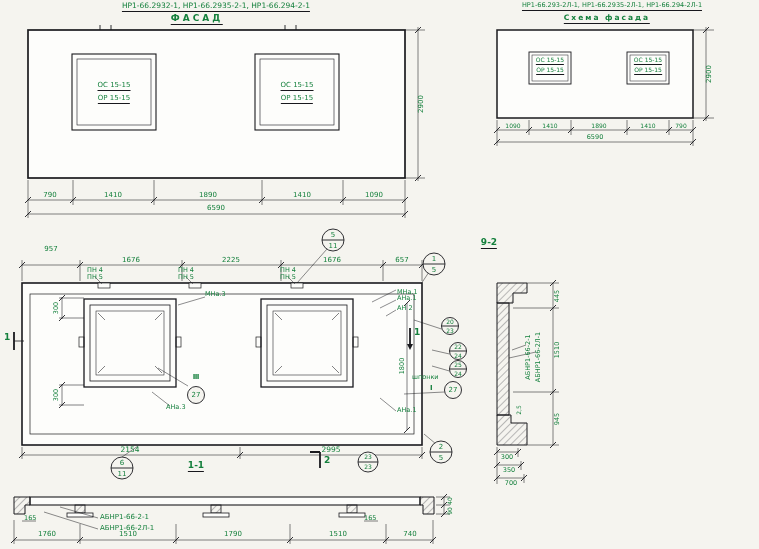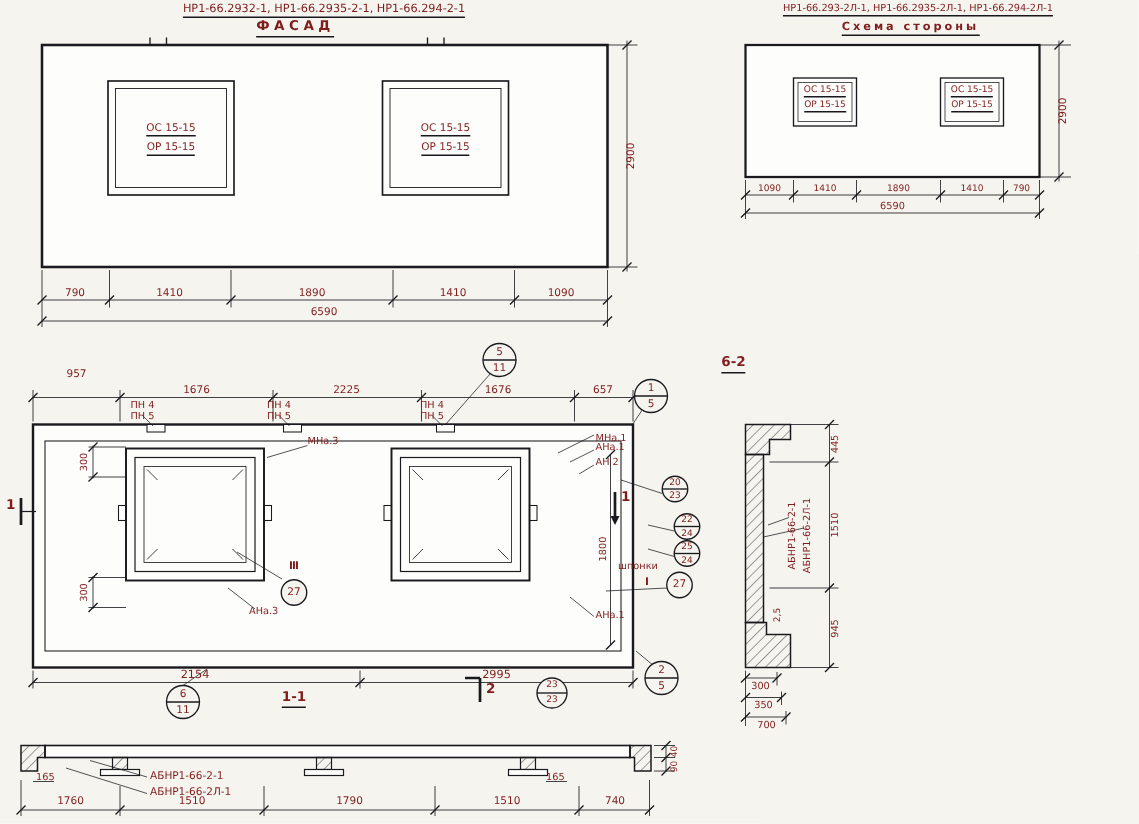--- a/index.html
+++ b/index.html
@@ -1,17 +1,17 @@
 <!DOCTYPE html>
 <html><head>
 <meta charset="utf-8">
 <style>
   html,body{margin:0;padding:0}
   .canvas{position:relative;width:759px;height:549px;background:#f5f4ef;overflow:hidden;
-          font-family:"DejaVu Sans",sans-serif;color:#7f1d1d}
+          font-family:"DejaVu Sans",sans-serif;color:#15803d}
   .canvas svg{position:absolute;left:0;top:0}
   .t  {position:absolute;font-size:7px;line-height:1;white-space:nowrap;transform:translateX(-50%)}
   .tl {position:absolute;font-size:7px;line-height:1;white-space:nowrap}
   .tv {position:absolute;font-size:7px;line-height:1;white-space:nowrap;transform:translate(-50%,-50%) rotate(-90deg)}
   .c  {position:absolute;font-size:7px;line-height:1;white-space:nowrap;transform:translate(-50%,-50%)}
   .u  {border-bottom:1px solid #17171c;padding-bottom:1px}
   .b  {font-weight:bold}
   .fs6{font-size:6px}.fs65{font-size:6.5px}.fs75{font-size:7.5px}.fs9{font-size:9px}
   .ls2{letter-spacing:2px}.ls3{letter-spacing:3px}
 </style>
@@ -148,21 +148,21 @@
   <span class="t u" style="left:297px;top:95px">ОР 15-15</span>
   <span class="t" style="left:50px;top:192px">790</span>
   <span class="t" style="left:113px;top:192px">1410</span>
   <span class="t" style="left:208px;top:192px">1890</span>
   <span class="t" style="left:302px;top:192px">1410</span>
   <span class="t" style="left:374px;top:192px">1090</span>
   <span class="t" style="left:216px;top:205px">6590</span>
   <span class="tv" style="left:421px;top:104px">2900</span>
 
   <span class="t u fs65" style="left:612px;top:2px">НР1-66.293-2Л-1, НР1-66.2935-2Л-1, НР1-66.294-2Л-1</span>
-  <span class="t u b ls2 fs75" style="left:607px;top:14px">Схема стороны</span>
+  <span class="t u b ls2 fs75" style="left:607px;top:14px">Схема фасада</span>
   <span class="t u fs6" style="left:550px;top:57px">ОС 15-15</span>
   <span class="t u fs6" style="left:550px;top:67px">ОР 15-15</span>
   <span class="t u fs6" style="left:648px;top:57px">ОС 15-15</span>
   <span class="t u fs6" style="left:648px;top:67px">ОР 15-15</span>
   <span class="t fs6" style="left:513px;top:123px">1090</span>
   <span class="t fs6" style="left:550px;top:123px">1410</span>
   <span class="t fs6" style="left:599px;top:123px">1890</span>
   <span class="t fs6" style="left:648px;top:123px">1410</span>
   <span class="t fs6" style="left:681px;top:123px">790</span>
   <span class="t fs65" style="left:595px;top:134px">6590</span>
@@ -210,21 +210,21 @@
   <span class="c fs6" style="left:458px;top:374px">24</span>
   <span class="c" style="left:196px;top:395px">27</span>
   <span class="c" style="left:453px;top:390px">27</span>
   <span class="c" style="left:122px;top:463px">6</span>
   <span class="c" style="left:122px;top:474px">11</span>
   <span class="c fs6" style="left:368px;top:457px">23</span>
   <span class="c fs6" style="left:368px;top:467px">23</span>
   <span class="c" style="left:441px;top:447px">2</span>
   <span class="c" style="left:441px;top:458px">5</span>
 
-  <span class="t u b fs9" style="left:489px;top:238px">6-2</span>
+  <span class="t u b fs9" style="left:489px;top:238px">9-2</span>
   <span class="tv fs65" style="left:528px;top:357px">АБНР1-66-2-1</span>
   <span class="tv fs65" style="left:538px;top:357px">АБНР1-66-2Л-1</span>
   <span class="tv fs65" style="left:557px;top:296px">445</span>
   <span class="tv fs65" style="left:557px;top:350px">1510</span>
   <span class="tv fs65" style="left:557px;top:419px">945</span>
   <span class="tv fs6" style="left:519px;top:410px">2,5</span>
   <span class="t fs65" style="left:507px;top:454px">300</span>
   <span class="t fs65" style="left:509px;top:467px">350</span>
   <span class="t fs65" style="left:511px;top:480px">700</span>
 

